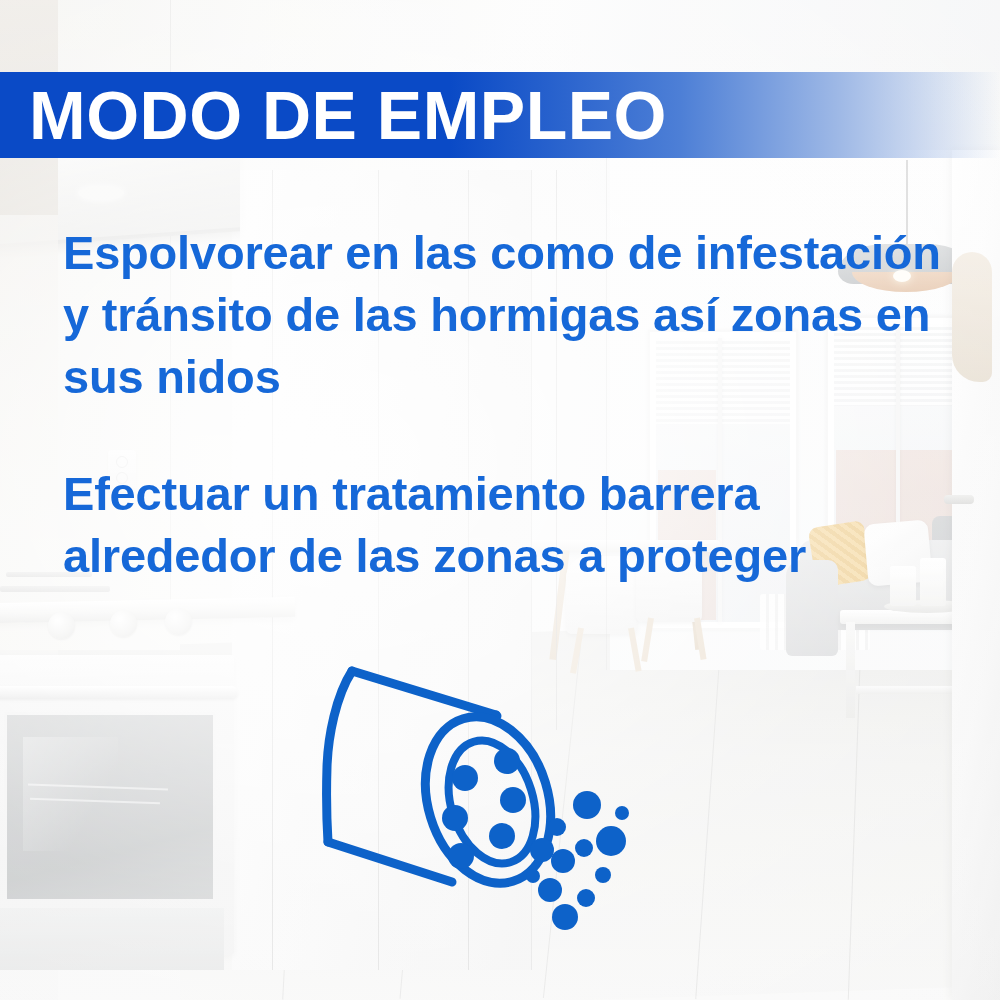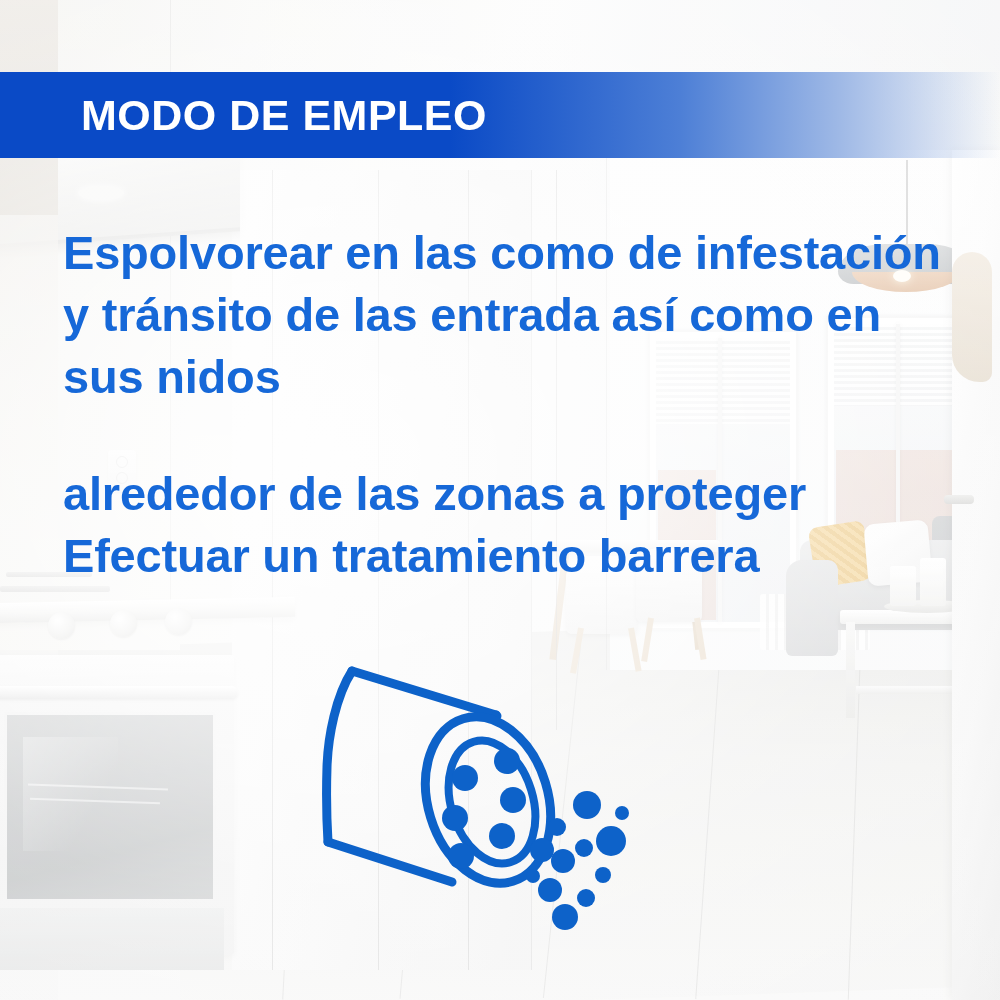--- a/index.html
+++ b/index.html
@@ -267,24 +267,24 @@
   }
 
   
   .banner{
     position:absolute; left:0; top:72px; width:1000px; height:86px;
     background:linear-gradient(90deg,#0a4ac6 0%,#0a4ac6 45%,#4d7fd6 68%,#9fb9e6 84%,rgba(214,226,244,0) 100%);
     display:flex; align-items:center;
   }
   .banner-title{
     color:#ffffff;
-    font-size:43px;
+    font-size:68px;
     font-weight:700;
     letter-spacing:.5px;
-    margin-left:81px;
+    margin-left:29px;
     line-height:1;
     white-space:nowrap;
   }
 
   
   .copy{
     position:absolute; left:63px; top:222px; width:900px;
   }
   .para{
     color:#1668d8;
@@ -402,27 +402,27 @@
   </div>
 
   <div class="banner">
     <div class="banner-title">MODO DE EMPLEO</div>
   </div>
 
   <div class="copy">
 
     <div class="para">
       <div>Espolvorear en las como de infestación</div>
-      <div>y tránsito de las entrada así como en</div>
+      <div>y tránsito de las hormigas así zonas en</div>
       <div>sus nidos</div>
     </div>
 
     <div class="para">
+      <div>Efectuar un tratamiento barrera</div>
       <div>alrededor de las zonas a proteger</div>
-      <div>Efectuar un tratamiento barrera</div>
     </div>
 
   </div>
 
   <div class="icon-wrap">
     <svg viewBox="0 0 380 330" xmlns="http://www.w3.org/2000/svg">
 
       <g fill="none" stroke="#0d62c9" stroke-width="9" stroke-linecap="round" stroke-linejoin="round">
         <path d="M52 31 L196 75"></path>
         <path d="M52 31 C 36 56, 28 96, 27 127 C 26 158, 27 186, 28 202"></path>

